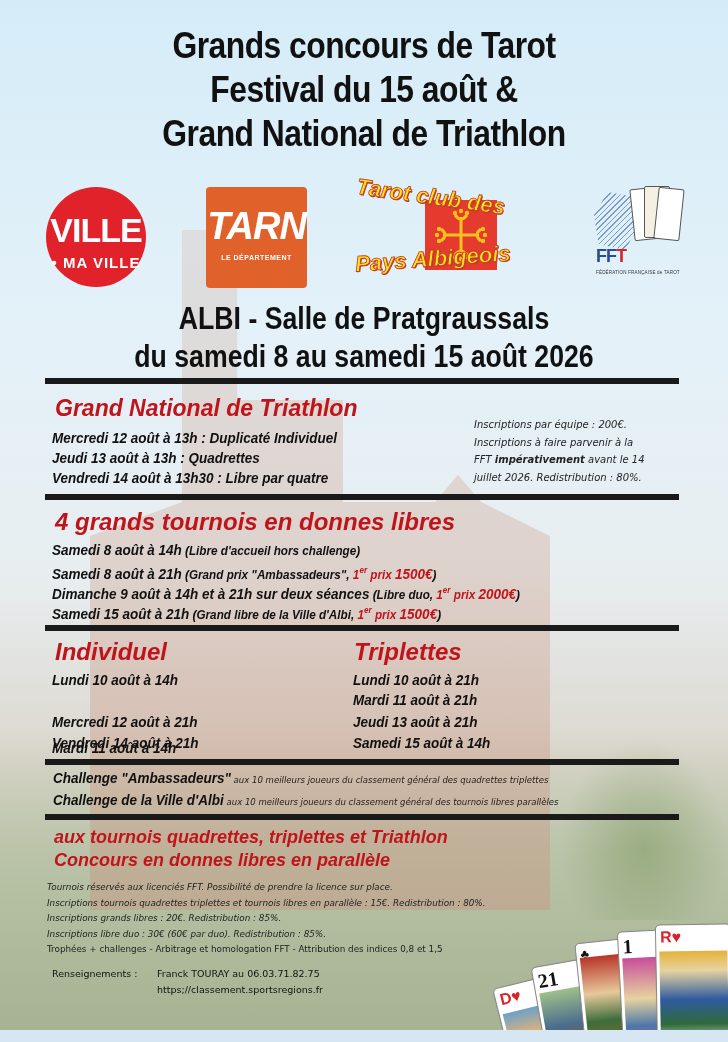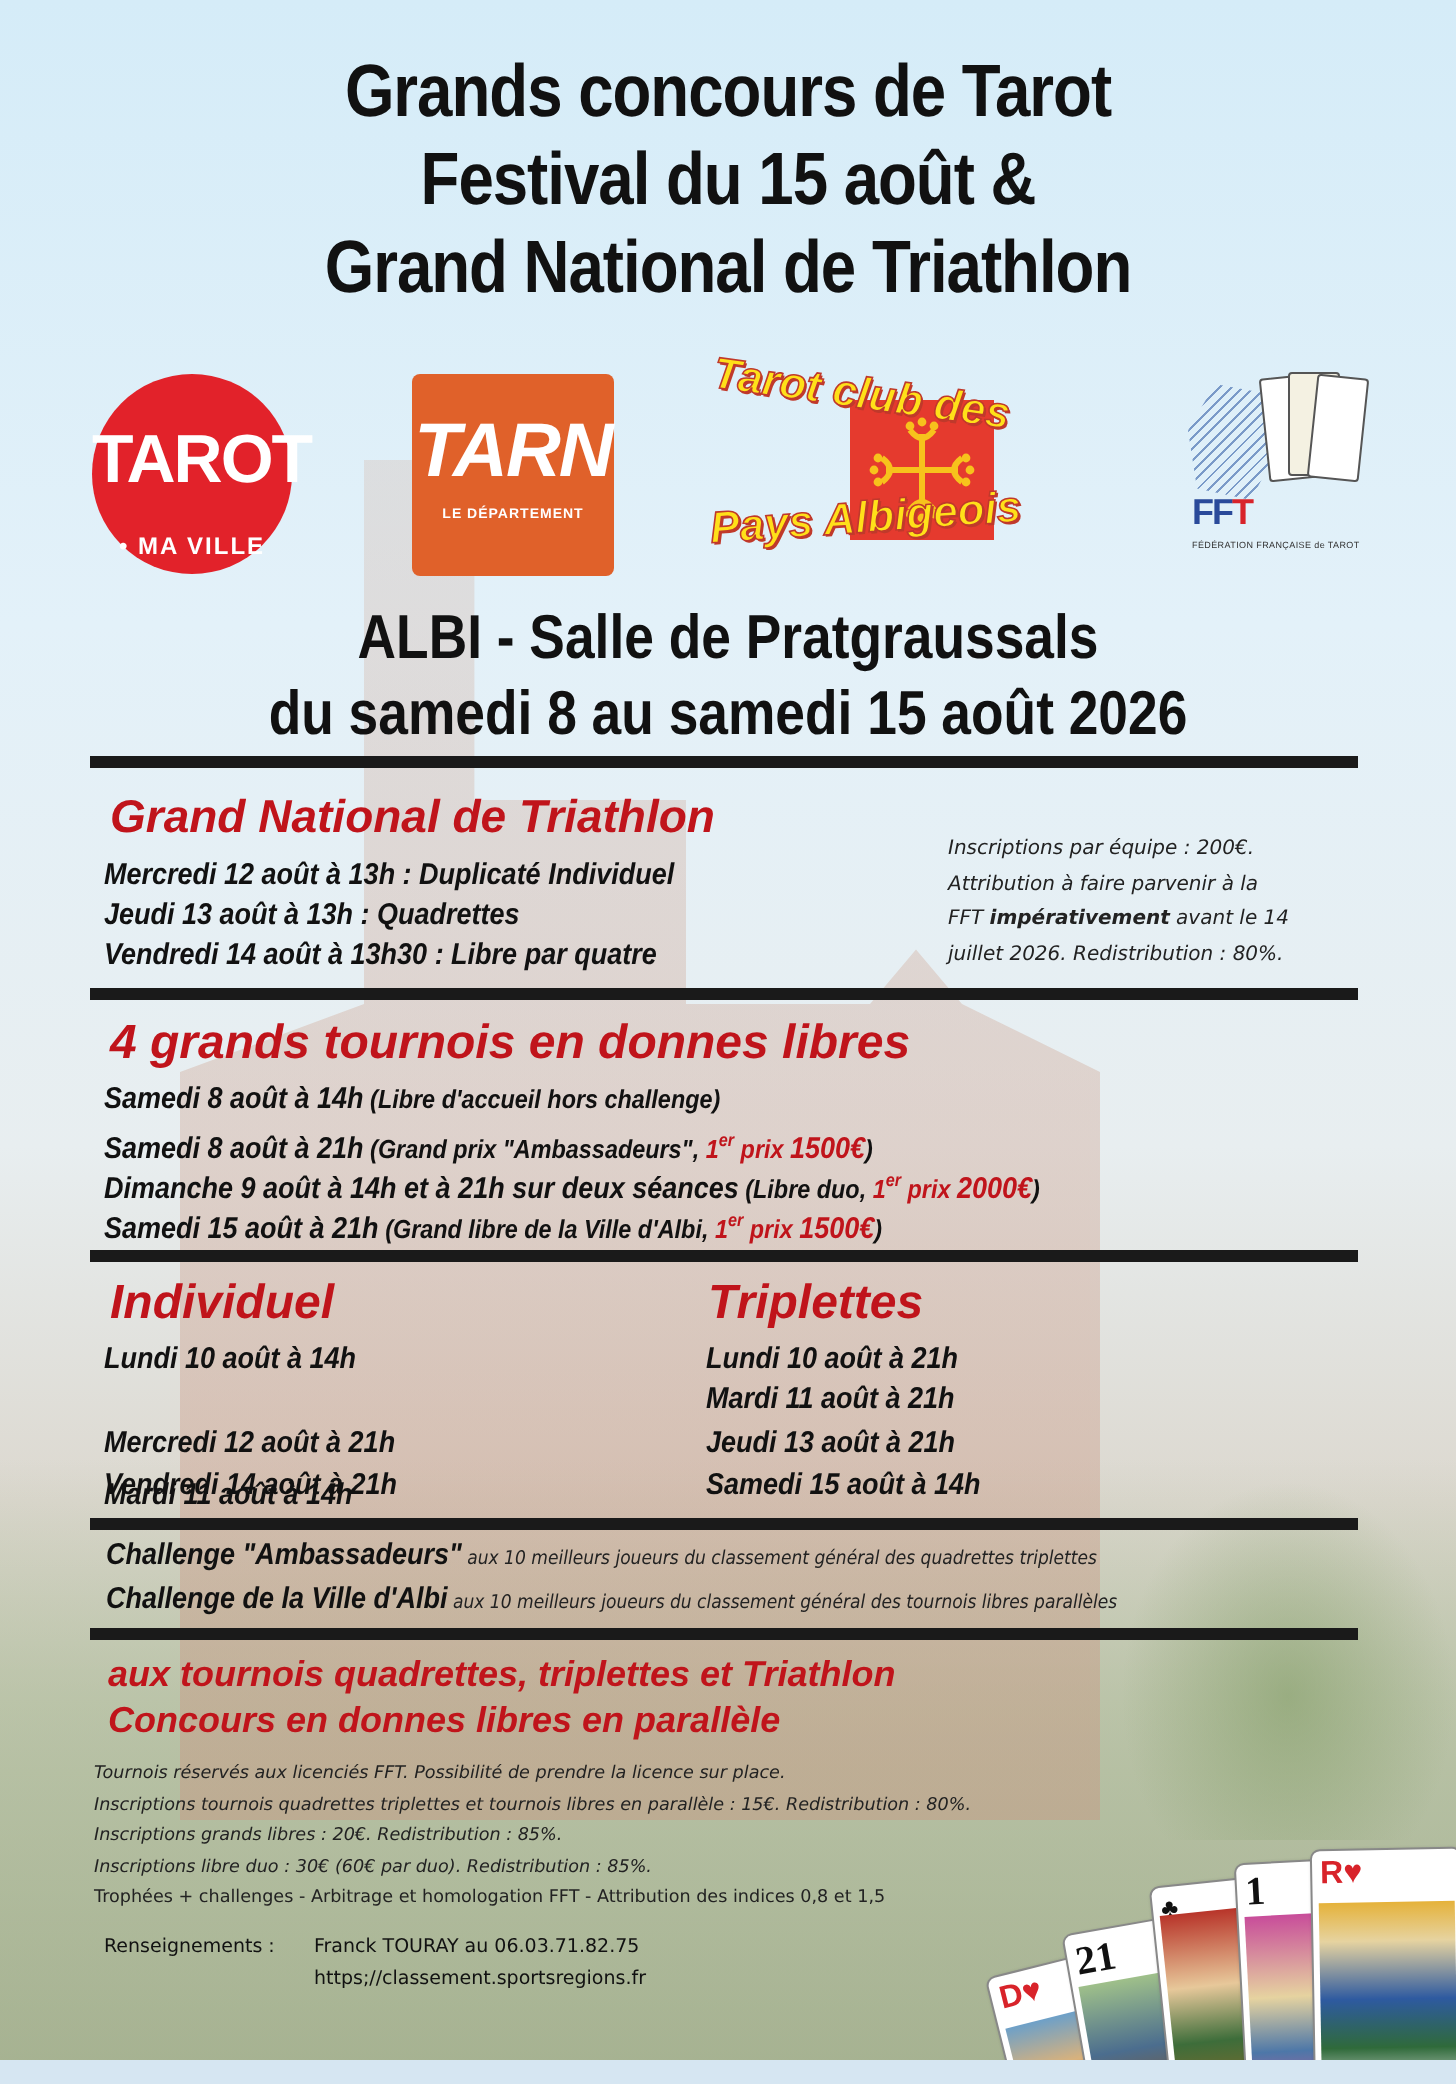--- a/index.html
+++ b/index.html
@@ -32,21 +32,21 @@
     font-size: 37px; line-height: 44px; letter-spacing: -0.6px;
     transform: scaleX(0.86); transform-origin: center;
   }
 
   
   .logo-albi {
     position: absolute; left: 46px; top: 187px; width: 100px; height: 100px;
     border-radius: 50%; background: #e2222a; color: #fff; text-align: center;
   }
   .logo-albi .big { display:block; font-weight:700; font-size: 34px; margin-top: 24px; letter-spacing: -1px; }
-  .logo-albi .small { display:block; font-size: 12px; font-weight:700; letter-spacing: 1px; margin-top: 16px; }
+  .logo-albi .small { display:block; font-size: 15px; font-weight:700; letter-spacing: 1px; margin-top: 4px; }
 
   .logo-tarn {
     position: absolute; left: 206px; top: 187px; width: 101px; height: 101px;
     background: #e0612a; border-radius: 4px; color: #fff; text-align: center;
   }
   .logo-tarn .big { display:block; font-weight:700; font-style: italic; font-size: 38px; margin-top: 18px; letter-spacing: -1px; }
   .logo-tarn .small { display:block; font-size: 7px; font-weight:700; letter-spacing: 0.5px; margin-top: 6px; }
 
   .logo-club { position: absolute; left: 350px; top: 180px; width: 215px; height: 100px; }
   .logo-club .flag {
@@ -137,21 +137,21 @@
 
 <div class="layer">
 
   <h1 class="title">
     <div>Grands concours de Tarot</div>
     <div>Festival du 15 août &amp;</div>
     <div>Grand National de Triathlon</div>
   </h1>
 
   <div class="logo-albi">
-    <span class="big">TAROT</span>
+    <span class="big">VILLE</span>
     <span class="small">• MA VILLE</span>
   </div>
 
   <div class="logo-tarn">
     <span class="big">TARN</span>
     <span class="small">LE DÉPARTEMENT</span>
   </div>
 
   <div class="logo-club">
     <div class="flag">
@@ -198,21 +198,21 @@
 
   <div class="rule" style="top:378px"></div>
 
   <div class="red-head" style="left:55px; top:395px; font-size:23px;">Grand National de Triathlon</div>
   <div class="line" style="left:52px; top:428px;"><span class="cond">Mercredi 12 août à 13h : Duplicaté Individuel</span></div>
   <div class="line" style="left:52px; top:448px;"><span class="cond">Jeudi 13 août à 13h : Quadrettes</span></div>
   <div class="line" style="left:52px; top:468px;"><span class="cond">Vendredi 14 août à 13h30 : Libre par quatre</span></div>
 
   <div class="note-box">
     <div>Inscriptions par équipe : 200€.</div>
-    <div>Attribution à faire parvenir à la</div>
+    <div>Inscriptions à faire parvenir à la</div>
     <div><span>FFT </span><b>impérativement</b><span> avant le 14</span></div>
     <div>juillet 2026. Redistribution : 80%.</div>
   </div>
 
   <div class="rule" style="top:494px"></div>
 
   <div class="red-head" style="left:55px; top:508px; font-size:24px;">4 grands tournois en donnes libres</div>
   <div class="line" style="left:52px; top:540px;"><span class="cond"><span>Samedi 8 août à 14h</span><span style="font-size:13px"> (Libre d'accueil hors challenge)</span></span></div>
   <div class="line" style="left:52px; top:560px;"><span class="cond"><span>Samedi 8 août à 21h</span><span style="font-size:13px"> (Grand prix "Ambassadeurs", </span><span class="red" style="font-size:13px">1</span><span class="redsup">er</span><span class="red" style="font-size:13px"> prix </span><span class="red">1500€</span><span style="font-size:13px">)</span></span></div>
   <div class="line" style="left:52px; top:580px;"><span class="cond"><span>Dimanche 9 août à 14h et à 21h sur deux séances</span><span style="font-size:13px"> (Libre duo, </span><span class="red" style="font-size:13px">1</span><span class="redsup">er</span><span class="red" style="font-size:13px"> prix </span><span class="red">2000€</span><span style="font-size:13px">)</span></span></div>

